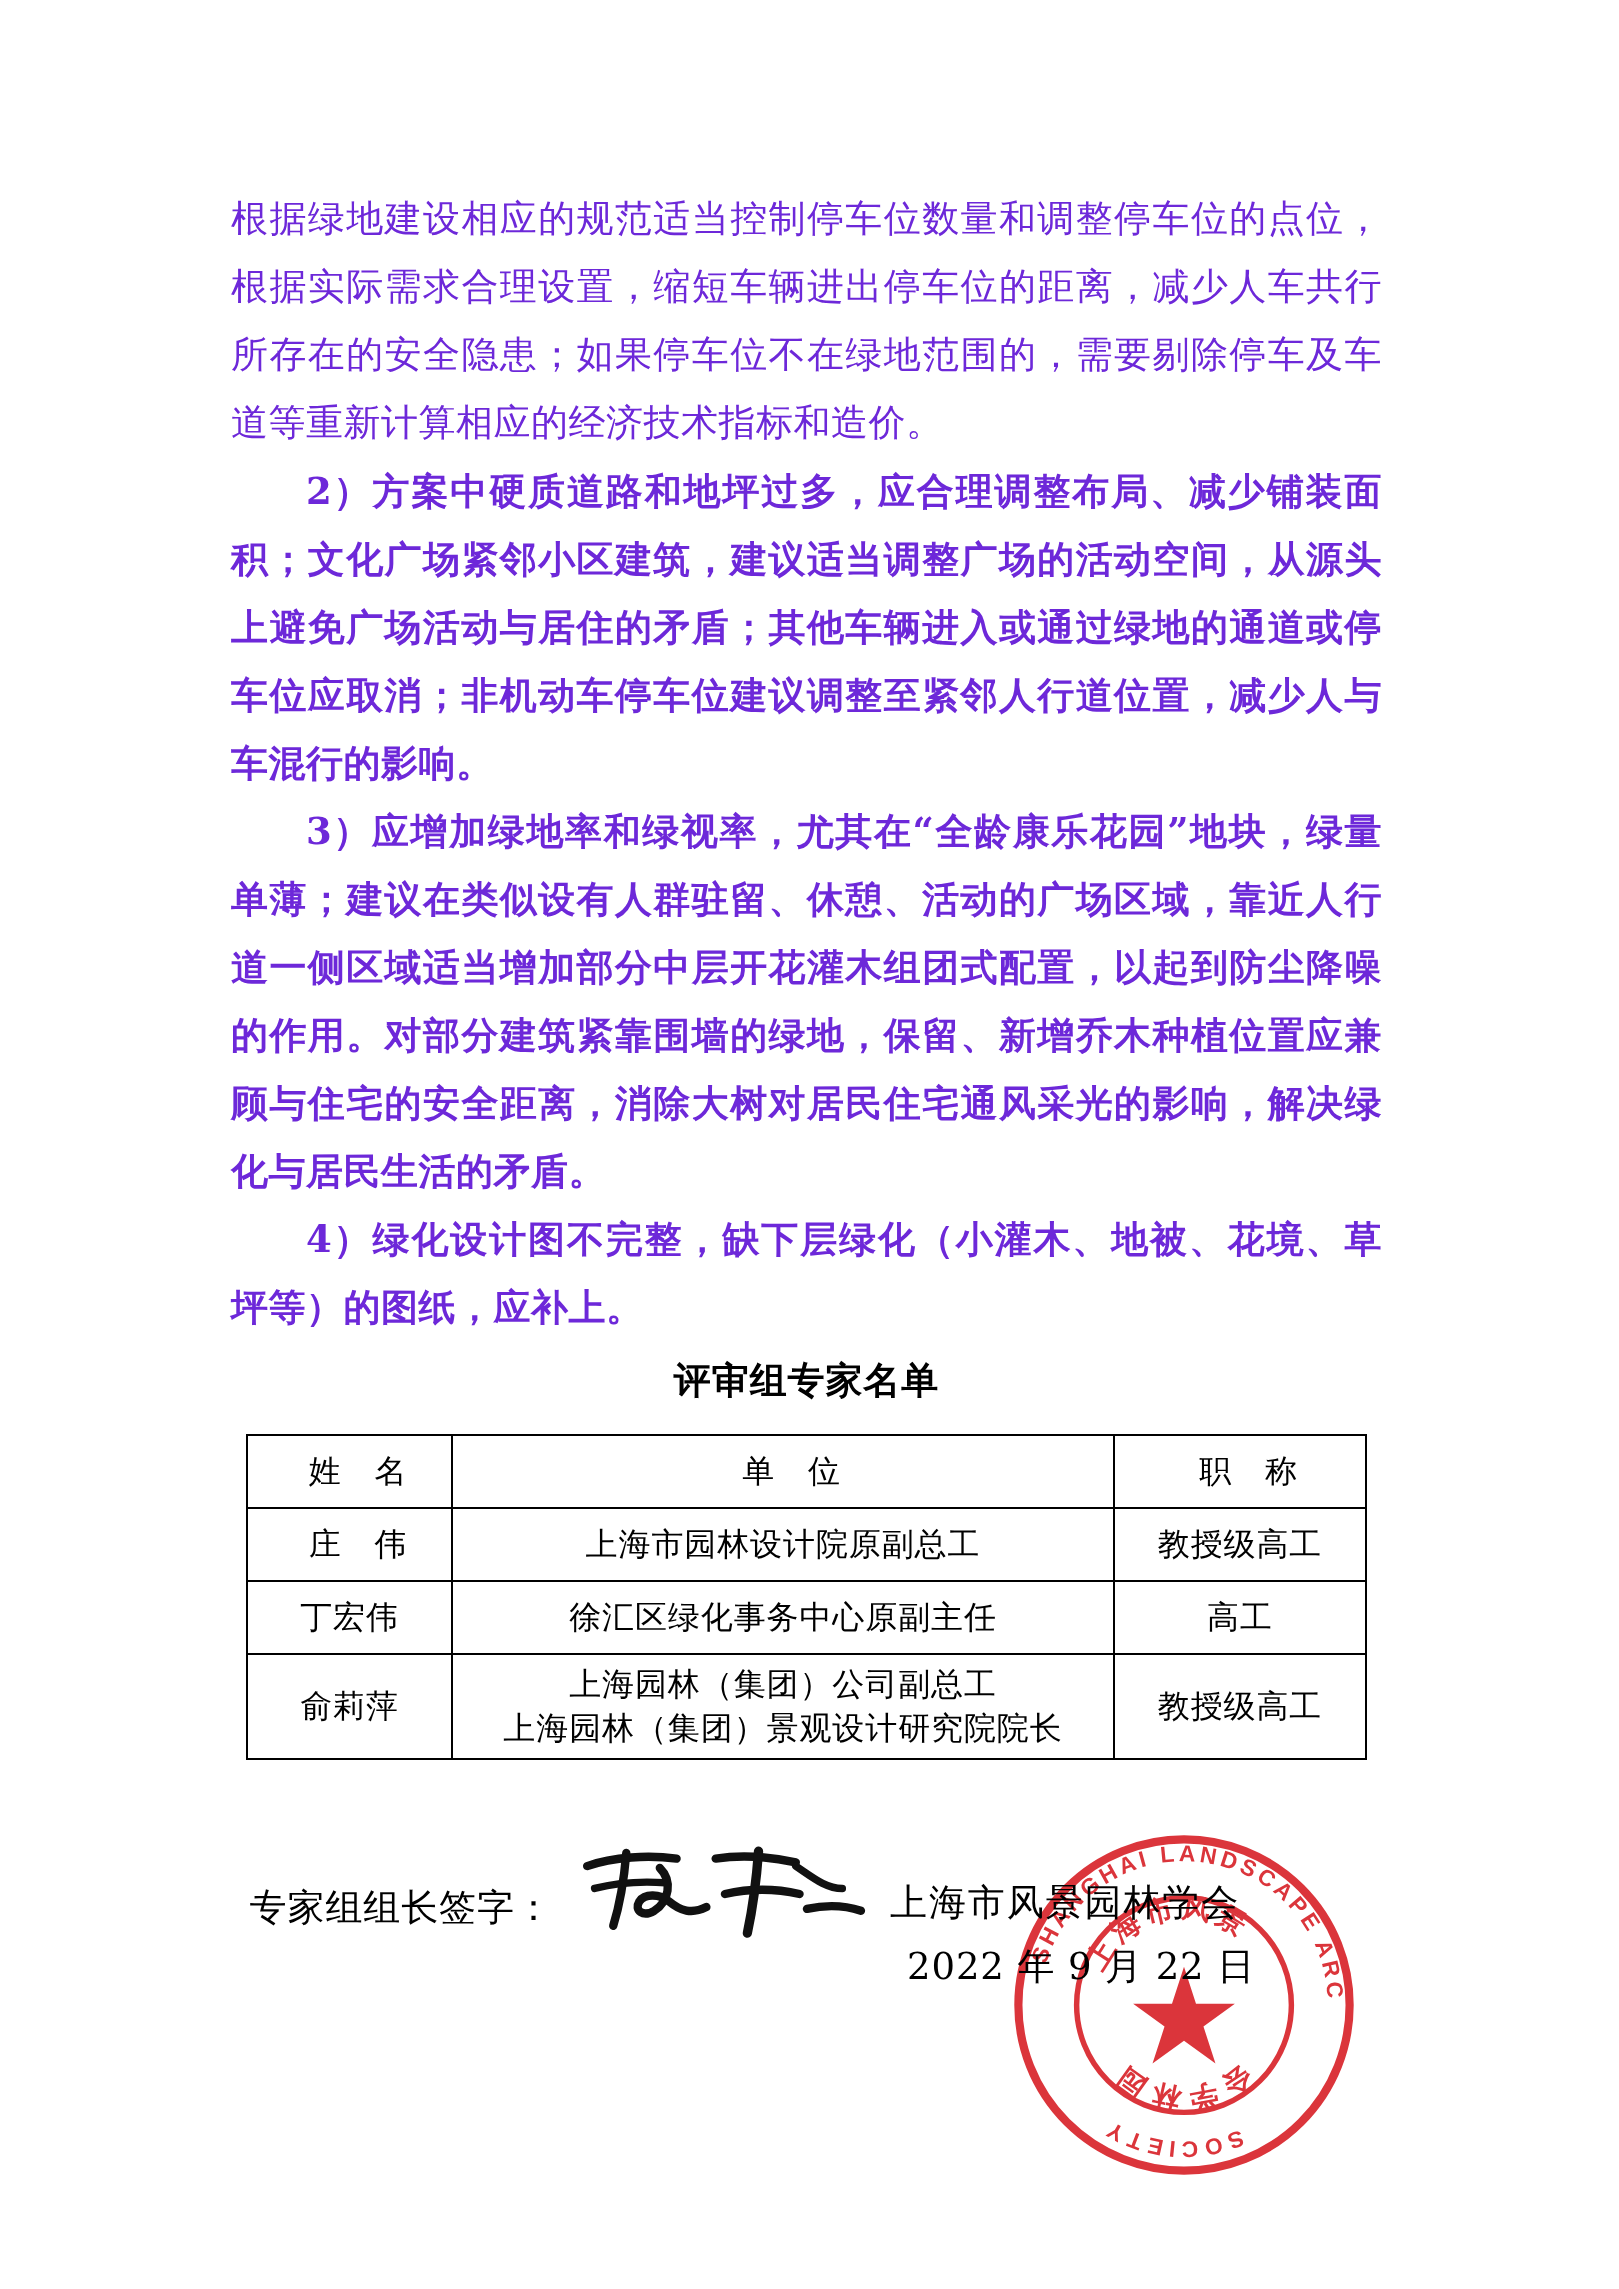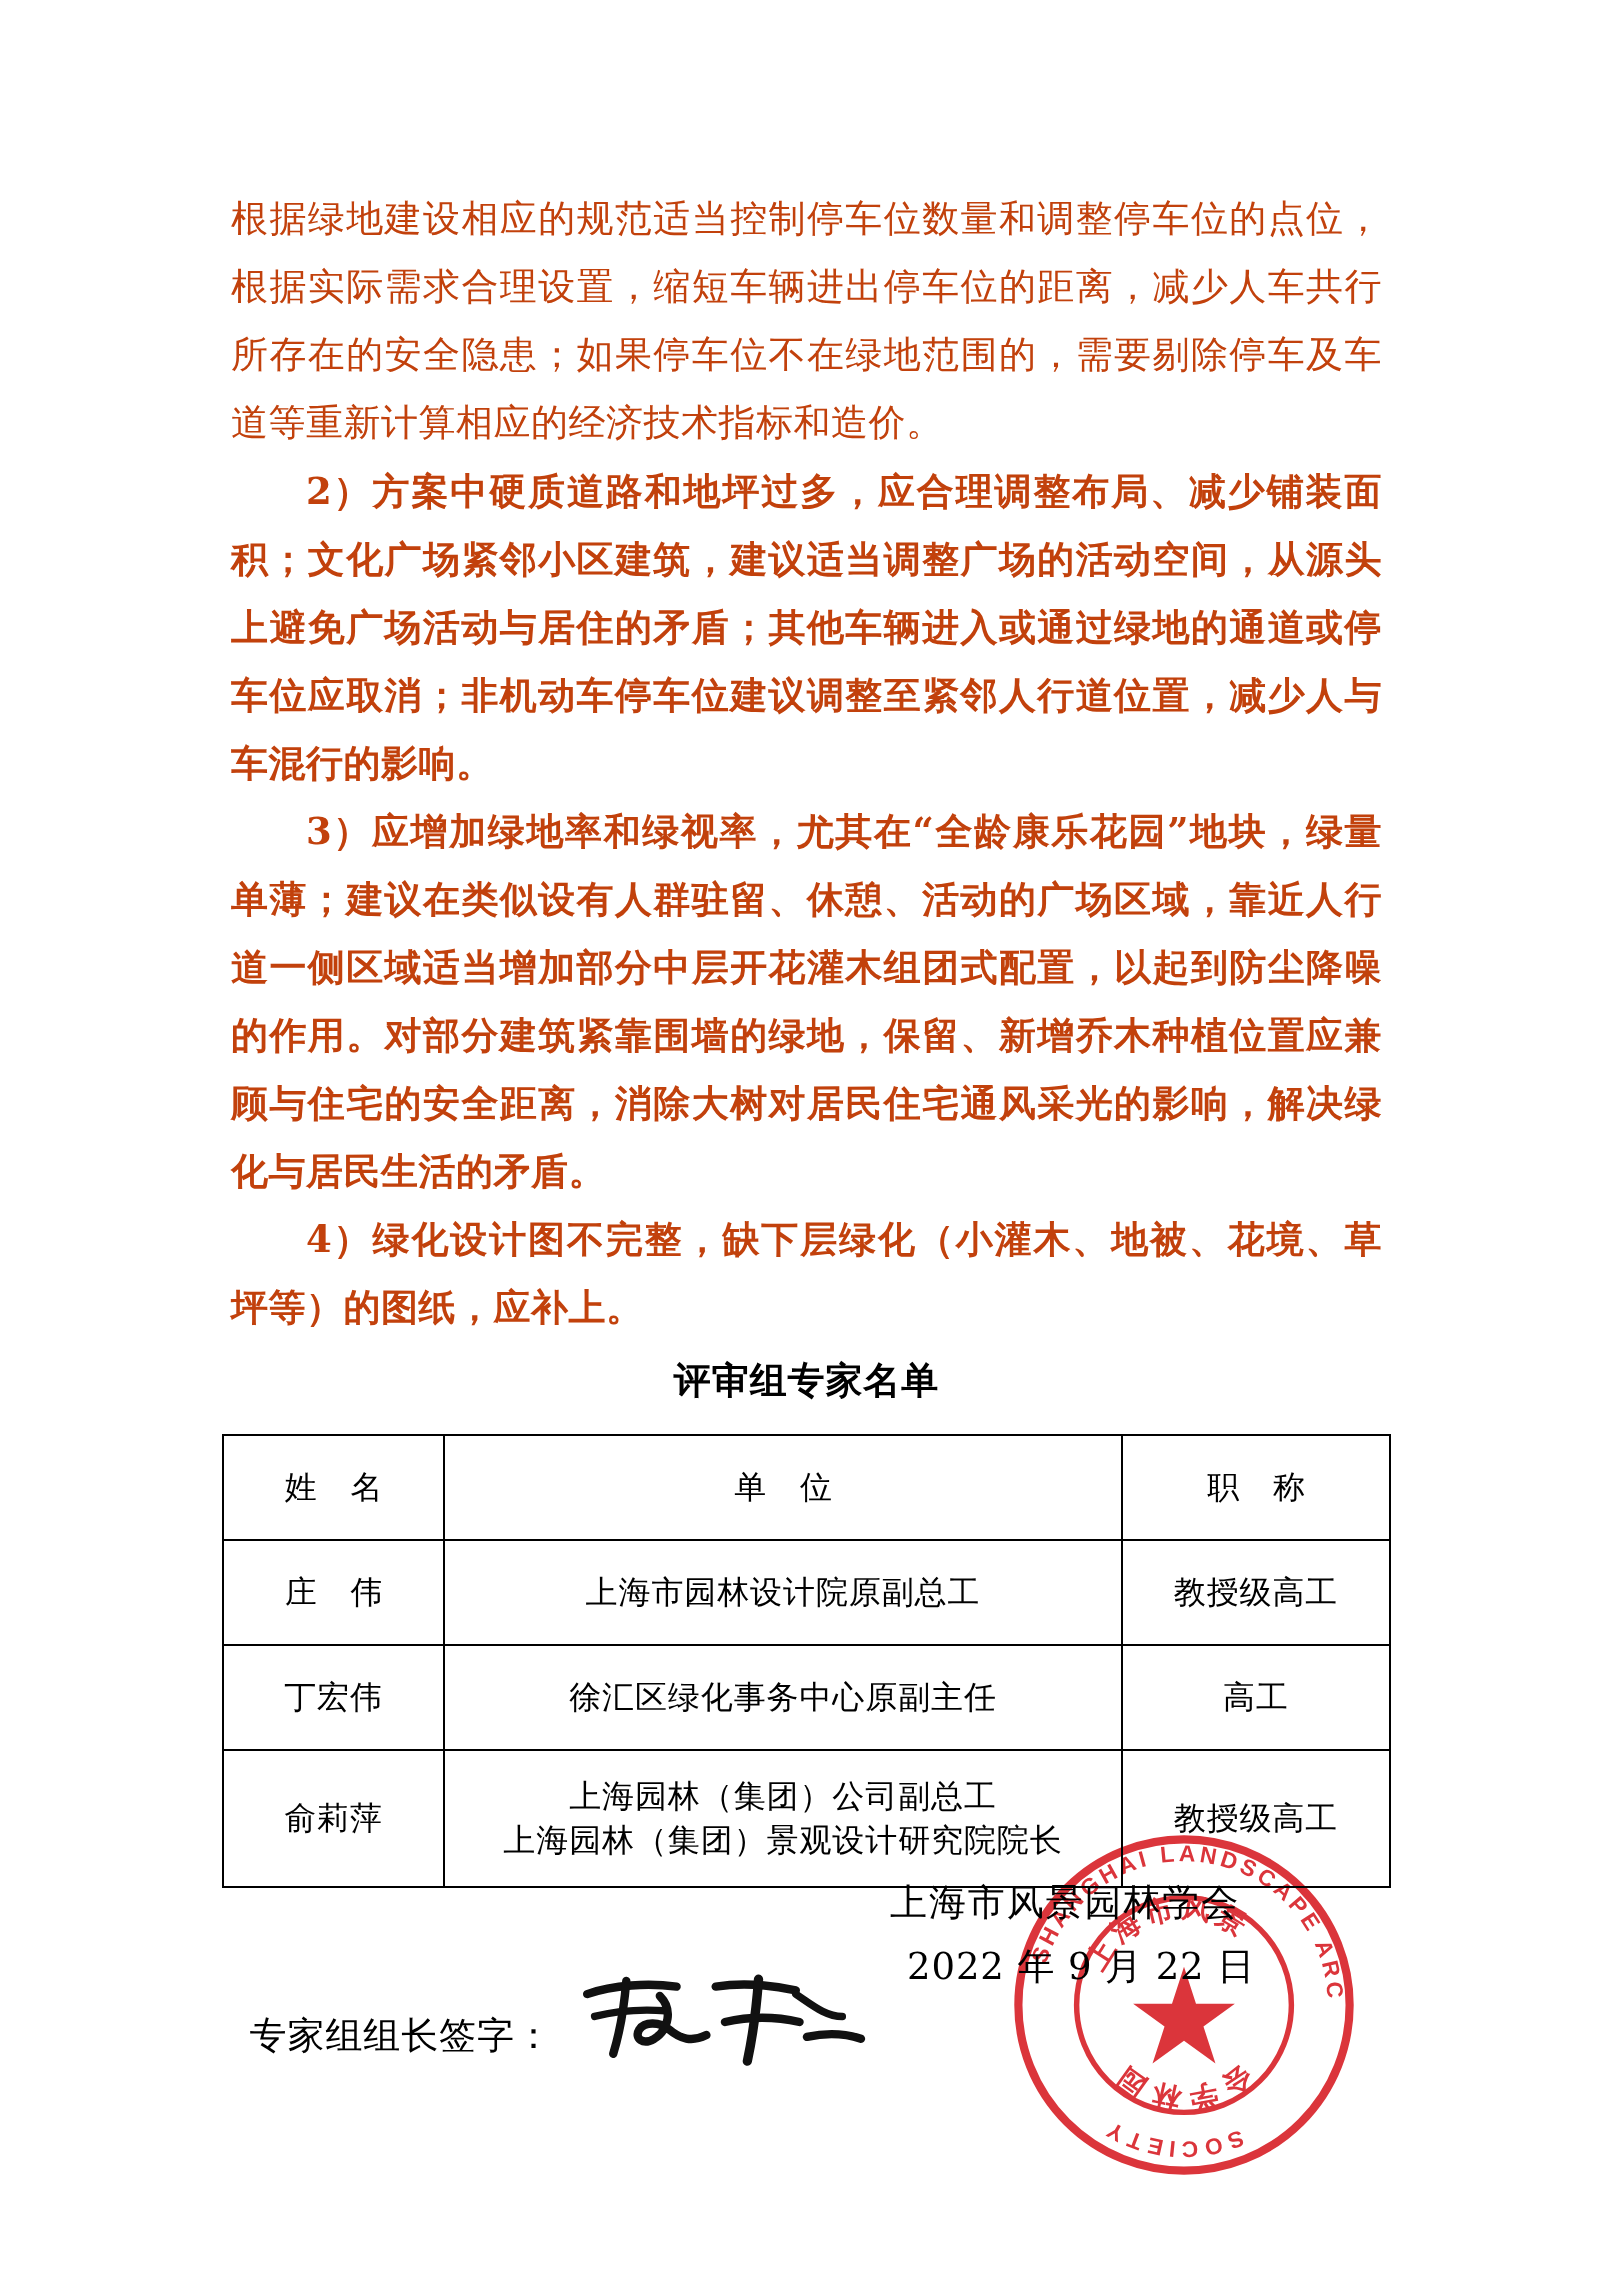--- a/index.html
+++ b/index.html
@@ -32,21 +32,21 @@
   }
 
   
   .para {
     font-size: 37px;
     line-height: 68px;
     text-align: justify;
     text-justify: inter-ideograph;
     letter-spacing: 0.5px;
     margin: 0 0 0 0;
-    color: #c2410c;
+    color: #6d28d9;
   }
   .para.indent {
     text-indent: 75px;
   }
   .para + .para {
     margin-top: 0px;
     font-weight: bold;
   }
 
   
@@ -68,21 +68,21 @@
   table.experts {
     border-collapse: collapse;
     width: 1063px;
     table-layout: fixed;
   }
   table.experts td {
     border: 2.3px solid #000;
     font-size: 32px;
     text-align: center;
     vertical-align: middle;
-    padding: 16px;
+    padding: 0;
     line-height: 1.35;
     letter-spacing: 0.9px;
   }
   .col-name  { width: 186px; }
   .col-unit  { width: 643px; }
   .col-title { width: 233px; }
 
   .row-h td   { height: 71px; }
   .row-1 td, .row-2 td { height: 71px; }
   .row-3 td   { height: 103px; }

